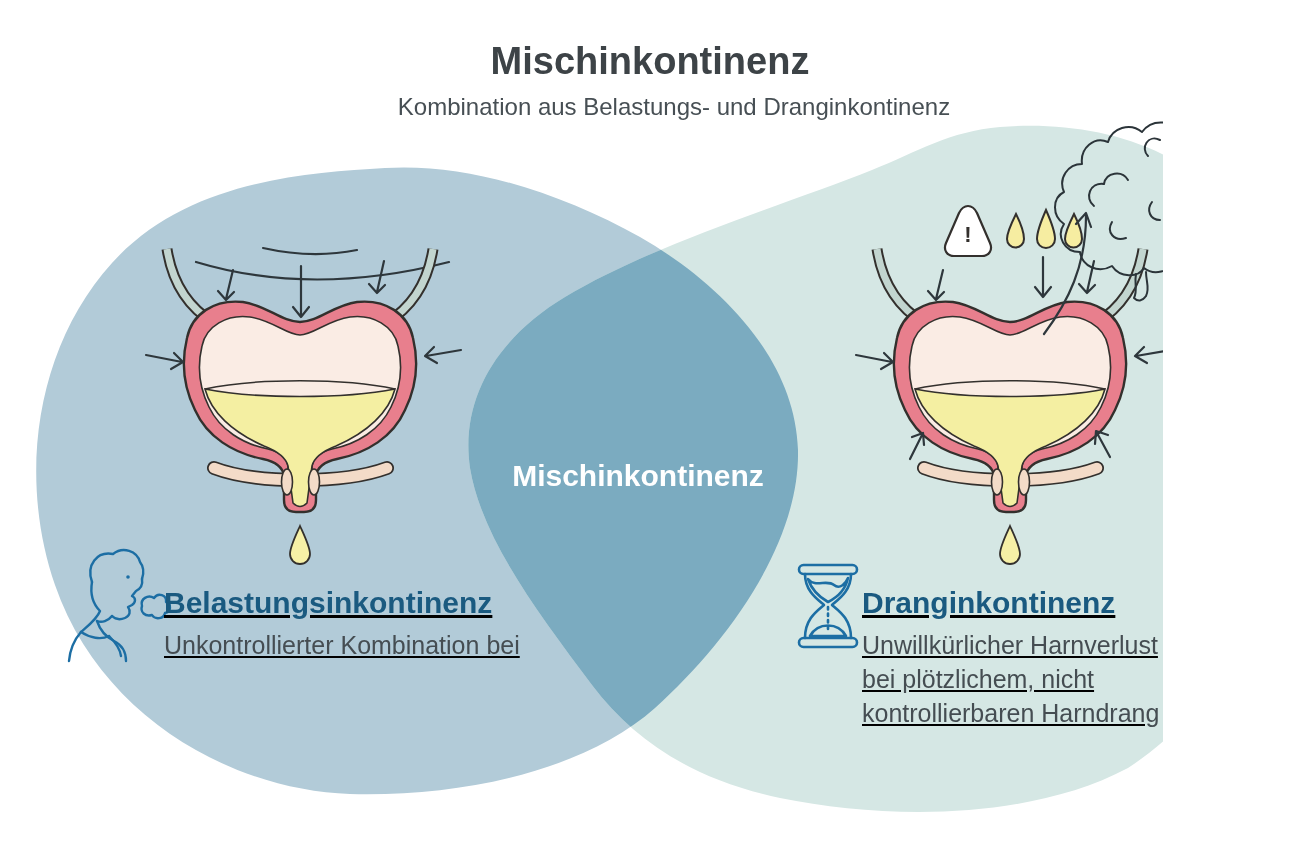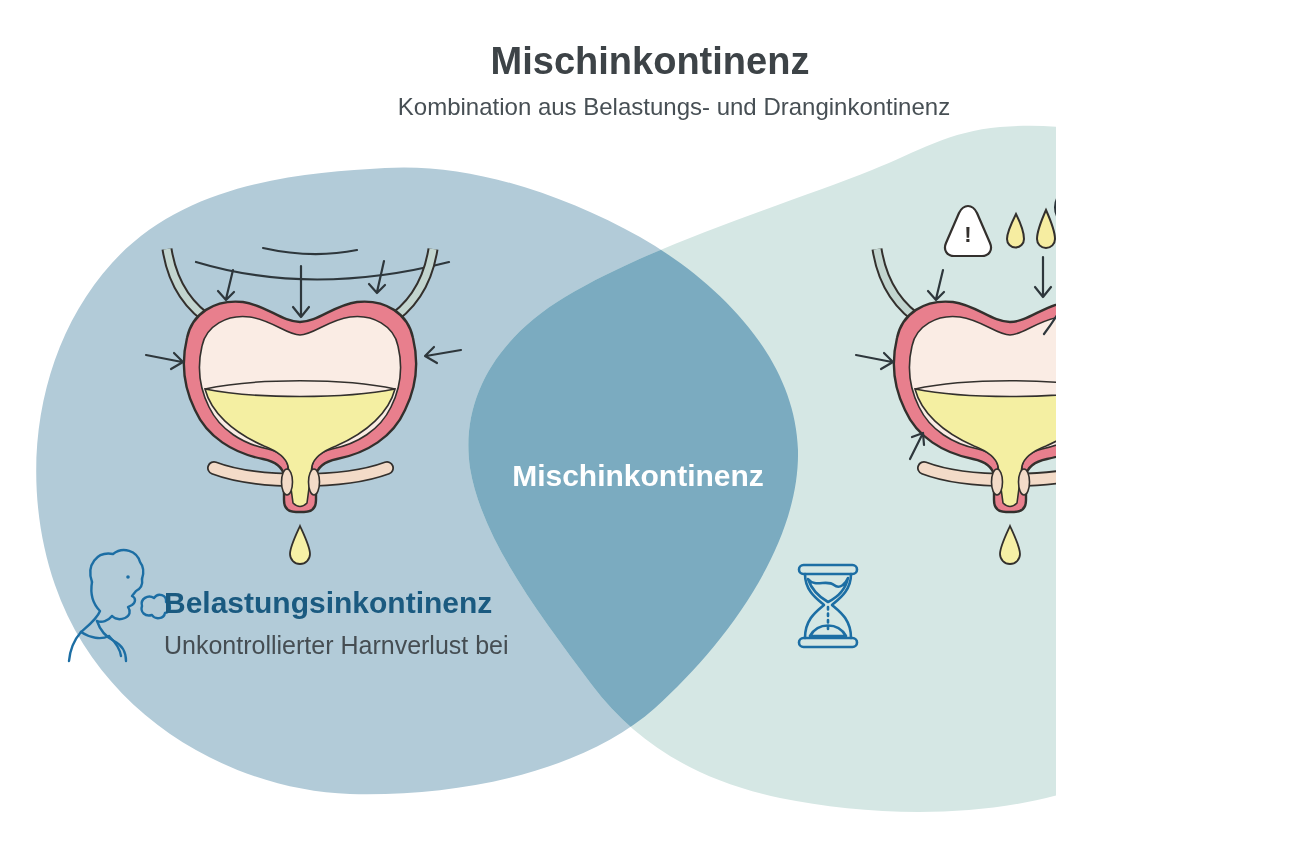--- a/index.html
+++ b/index.html
@@ -1,23 +1,23 @@
 <!DOCTYPE html>
 <html><head>
 <meta charset="utf-8">
 <style>
   html,body{margin:0;padding:0;background:#ffffff;}
-  .stage{position:relative;width:1056px;height:867px;background:#ffffff;overflow:hidden;
+  .stage{position:relative;width:1163px;height:867px;background:#ffffff;overflow:hidden;
          font-family:"Liberation Sans",sans-serif;}
   .stage svg.art{position:absolute;left:0;top:0;}
   .txt{position:absolute;white-space:nowrap;}
   .title{top:40px;left:0;width:1300px;text-align:center;font-size:38px;font-weight:700;color:#3d4347;}
   .subtitle{top:93px;left:0;width:1300px;text-align:center;font-size:24px;font-weight:400;color:#474f54;margin-left:24px;}
   .venn-label{top:459px;left:638px;transform:translateX(-50%);font-size:30px;font-weight:700;color:#ffffff;}
-  .sect{position:absolute;}
+  .sect{position:absolute;text-decoration:underline;}
   .sect .head{font-size:30px;font-weight:700;color:#1a5a80;margin-bottom:8px;}
   .sect .line{font-size:25px;color:#454d52;line-height:34px;}
   .sect-left{left:164px;top:586px;}
   .sect-right{left:862px;top:586px;}
   .warn-excl{position:absolute;left:954px;top:222px;width:28px;text-align:center;
              font-size:22px;font-weight:700;color:#33302d;}
 </style>
 </head>
 <body>
 
@@ -146,17 +146,23 @@
   </g>
 </svg>
 
 <div class="txt title">Mischinkontinenz</div>
 <div class="txt subtitle">Kombination aus Belastungs- und Dranginkontinenz</div>
 <div class="txt venn-label">Mischinkontinenz</div>
 <div class="warn-excl">!</div>
 
 <div class="sect sect-left">
   <div class="head">Belastungsinkontinenz</div>
-  <div class="line">Unkontrollierter Harnverlust bei</div>
+  <div class="line">Unkontrollierter Kombination bei</div>
 </div>
 
+<div class="sect sect-right">
+  <div class="head">Dranginkontinenz</div>
+  <div class="line">Unwillkürlicher Harnverlust</div>
+  <div class="line">bei plötzlichem, nicht</div>
+  <div class="line">kontrollierbaren Harndrang</div>
+</div>
 
 </div>
 
 </body></html>

